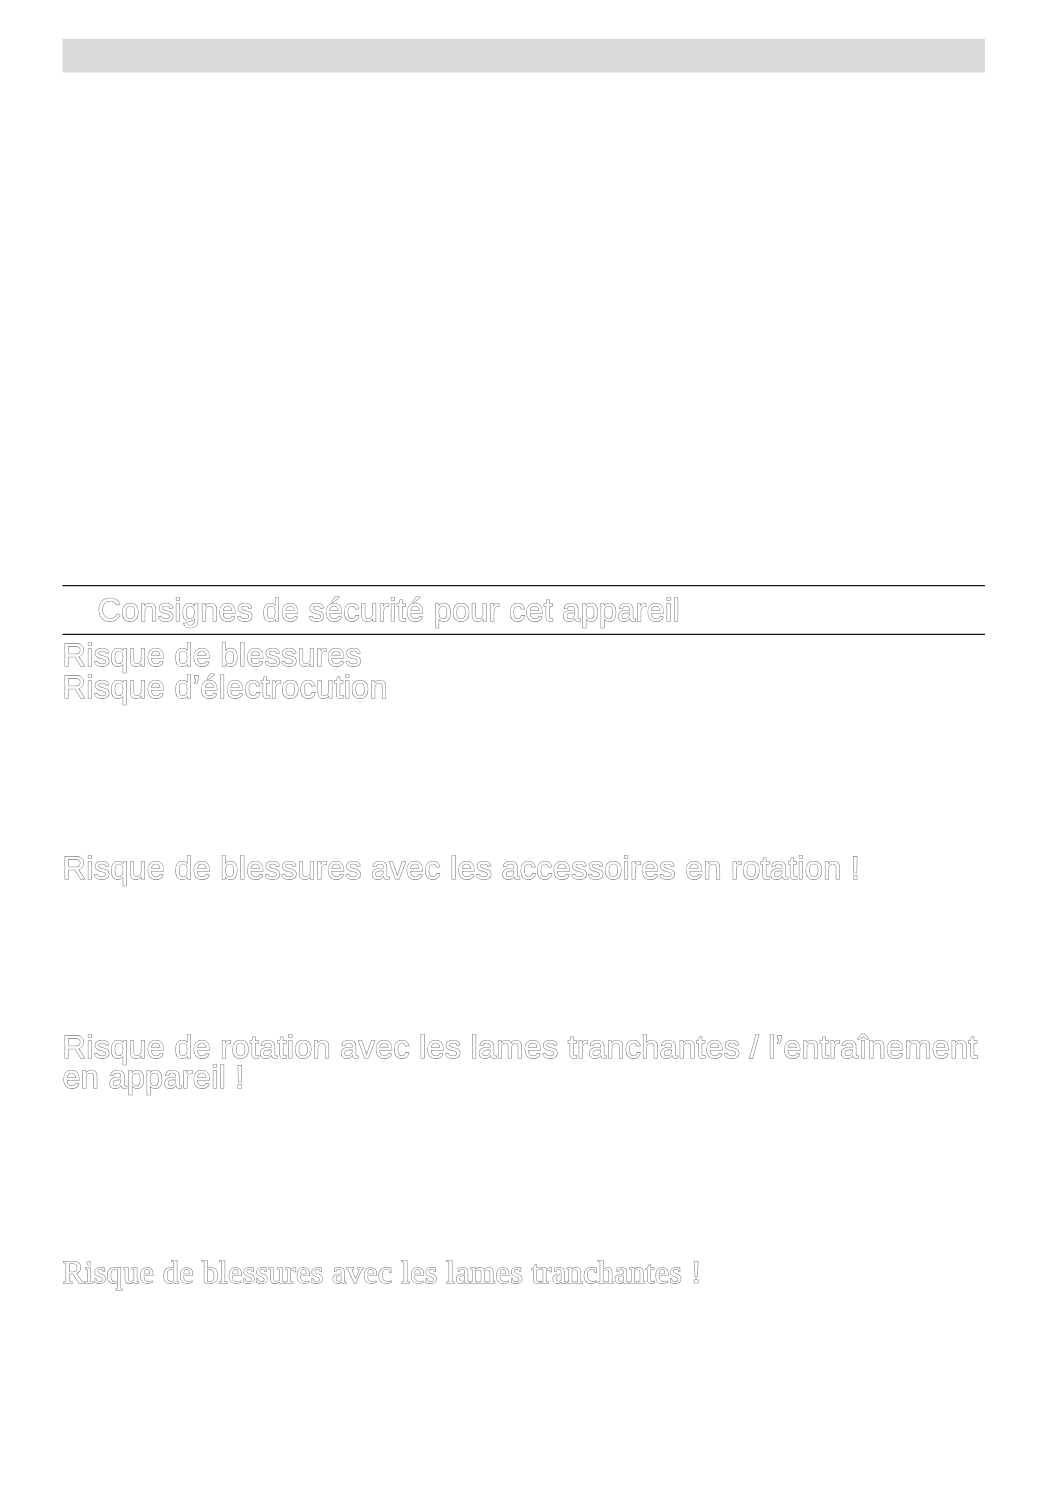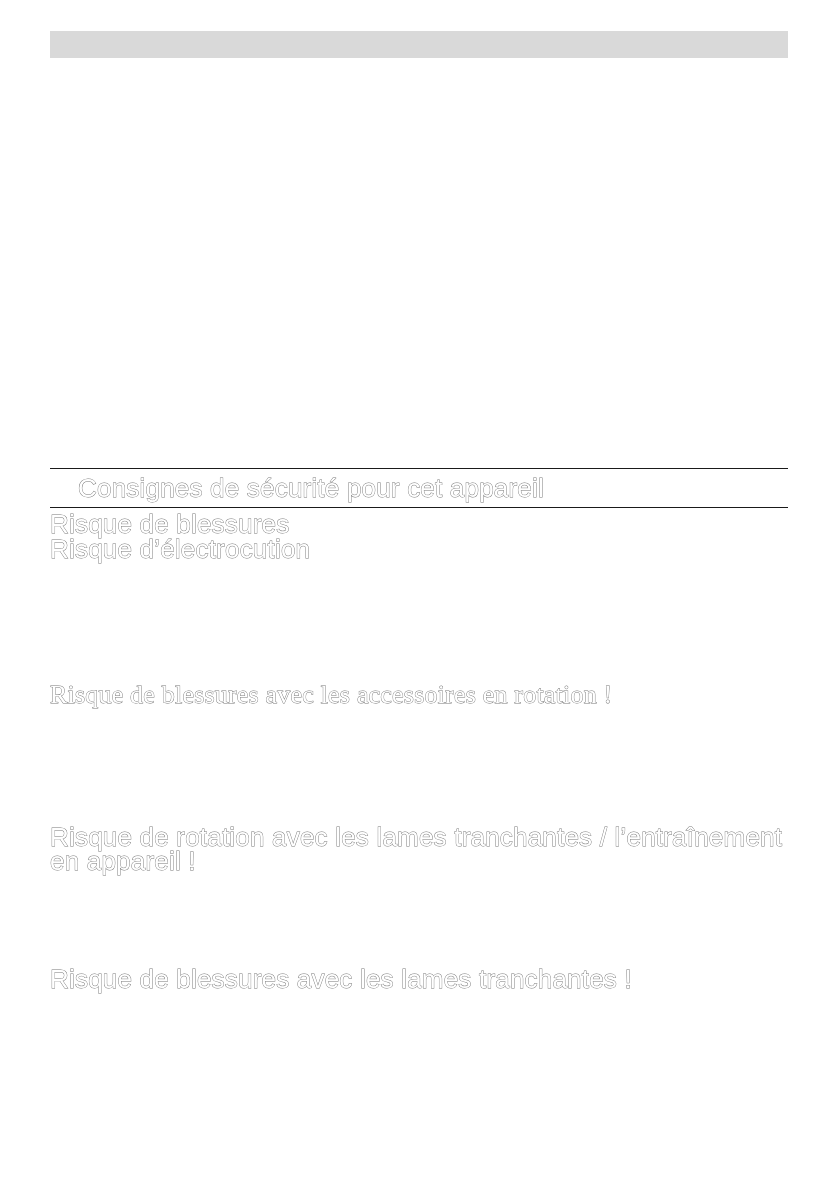--- a/index.html
+++ b/index.html
@@ -54,18 +54,18 @@
 
 <div class="header-bar"></div>
 
 <div class="rule" style="top:468px;"></div>
 <div class="outline-text section-title">Consignes de sécurité pour cet appareil</div>
 <div class="rule" style="top:507px;"></div>
 
 <div class="outline-text subheading" style="top:512px;">Risque de blessures</div>
 <div class="outline-text subheading" style="top:537px;">Risque d’électrocution</div>
 
-<div class="outline-text subheading" style="top:682px;font-family:Liberation Serif, serif;">Risque de blessures avec les accessoires en rotation !</div>
+<div class="outline-text subheading" style="top:682px;">Risque de blessures avec les accessoires en rotation !</div>
 
 <div class="outline-text subheading" style="top:825px;">Risque de rotation avec les lames tranchantes / l’entraînement</div>
 <div class="outline-text subheading" style="top:849px;">en appareil !</div>
 
-<div class="outline-text subheading" style="top:967px;">Risque de blessures avec les lames tranchantes !</div>
+<div class="outline-text subheading" style="top:1005px;font-family:Liberation Serif, serif;">Risque de blessures avec les lames tranchantes !</div>
 
 </body></html>

